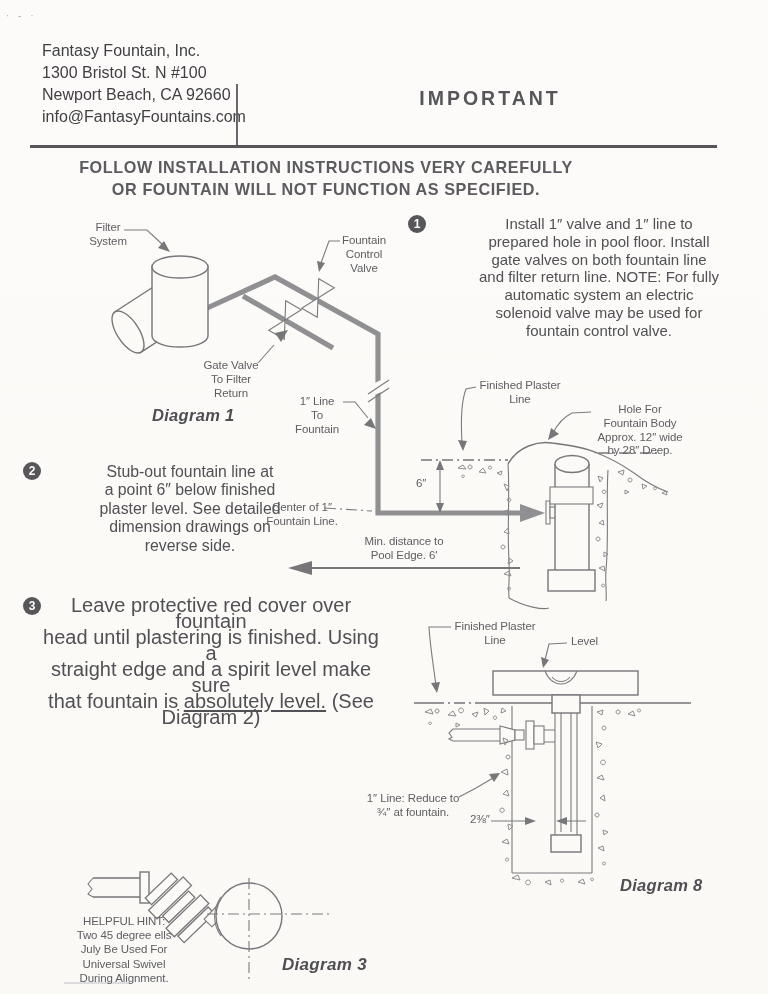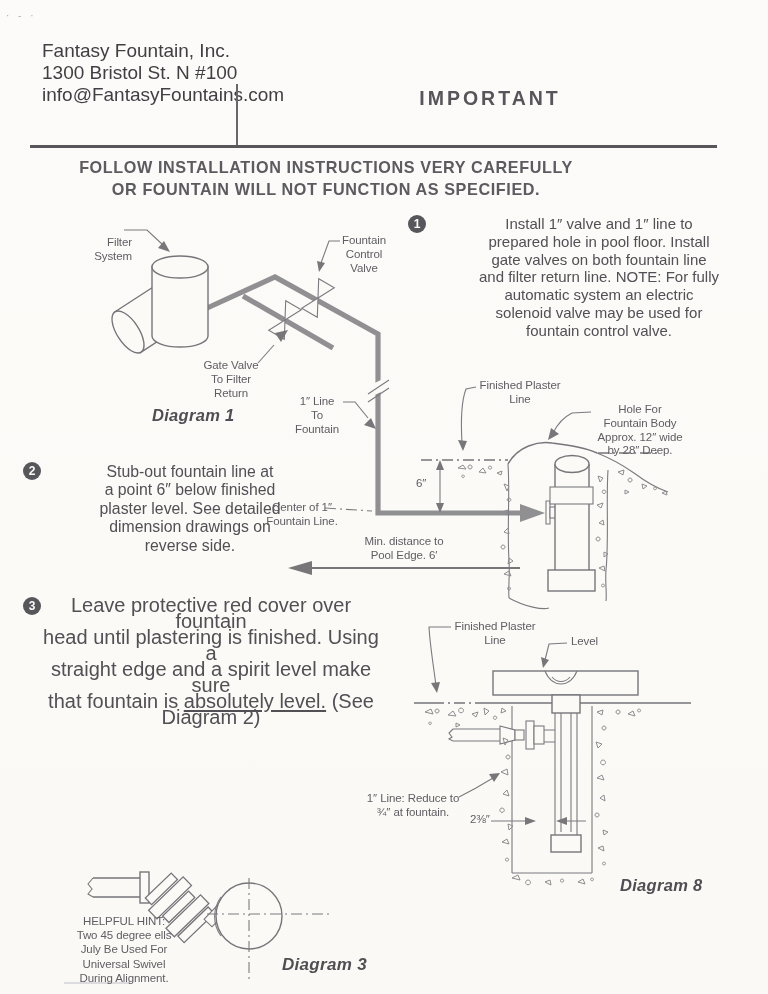--- a/index.html
+++ b/index.html
@@ -1,20 +1,20 @@
 <!DOCTYPE html>
 <html><head>
 <meta charset="utf-8">
 <style>
   html,body{margin:0;padding:0;background:#e8e8e8;}
   .page{position:relative;width:768px;height:994px;background:linear-gradient(180deg,#fcfbf9 0%,#fbfaf7 60%,#faf9f5 100%);overflow:hidden;font-family:"Liberation Sans",sans-serif;}
   .abs{position:absolute;}
   .pre{white-space:pre-line;text-align:center;}
   .corner{left:6px;top:10px;font-size:10px;color:#aeaeb2;letter-spacing:3px;}
-  .addr{left:42px;top:40px;font-size:19px;line-height:22px;color:#3f3f44;}
+  .addr{left:42px;top:40px;font-size:16px;line-height:22px;color:#3f3f44;}
   .divider{left:236px;top:84px;width:1.5px;height:63px;background:#68686c;}
   .titleblock{left:290px;top:84px;width:400px;text-align:center;color:#55555a;font-weight:bold;}
   .title1{font-size:19.5px;letter-spacing:3px;line-height:29px;}
   .title2{font-size:19.5px;letter-spacing:1.6px;line-height:30px;}
   .rule{left:30px;top:145px;width:687px;height:3.2px;background:#57575b;}
   .warning{left:36px;top:157px;width:580px;font-size:16.2px;font-weight:700;letter-spacing:.6px;line-height:21.5px;color:#5b5b60;}
   .bullet{width:18px;height:18px;border-radius:50%;background:#57575b;color:#fbfaf7;font-size:12px;font-weight:bold;text-align:center;line-height:18px;}
   .step{color:#505055;}
   .s1{left:449px;top:215px;width:300px;font-size:15px;line-height:17.8px;}
   .s2{left:60px;top:463px;width:260px;font-size:15.8px;line-height:18.4px;}
@@ -196,20 +196,21 @@
 
       <rect x="64" y="982" width="66" height="2" fill="#dcdcde"></rect>
     </g>
   </svg>
 
   <div class="abs corner">· ‐ ·</div>
 
   <div class="abs addr">
     <div>Fantasy Fountain, Inc.</div>
     <div>1300 Bristol St. N #100</div>
+    <div>Newport Beach, CA 92660</div>
     <div>info@FantasyFountains.com</div>
   </div>
 
   <div class="abs divider"></div>
 
   <div class="abs titleblock">
     <div class="title1">IMPORTANT</div>
   </div>
 
   <div class="abs rule"></div>
@@ -233,21 +234,21 @@
 dimension drawings on
 reverse side.</div>
 
   <div class="abs bullet" style="left:23px;top:597px;">3</div>
   <div class="abs step s3 pre"><span>Leave protective red cover over fountain
 head until plastering is finished. Using a
 straight edge and a spirit level make sure
 that fountain is </span><span class="ul">absolutely level.</span><span> (See
 Diagram 2)</span></div>
 
-  <div class="abs dlbl pre" style="left:84px;top:236px;width:48px;text-align:right;">Filter
+  <div class="abs dlbl pre" style="left:84px;top:221px;width:48px;text-align:center;">Filter
 System</div>
   <div class="abs dlbl pre" style="left:338px;top:234px;width:52px;text-align:center;">Fountain
 Control
 Valve</div>
   <div class="abs dlbl pre" style="left:196px;top:359px;width:70px;text-align:center;">Gate Valve
 To Filter Return</div>
   <div class="abs dlbl pre" style="left:288px;top:395px;width:58px;text-align:center;">1″ Line
 To Fountain</div>
   <div class="abs cap" style="left:152px;top:406px;">Diagram 1</div>
 

